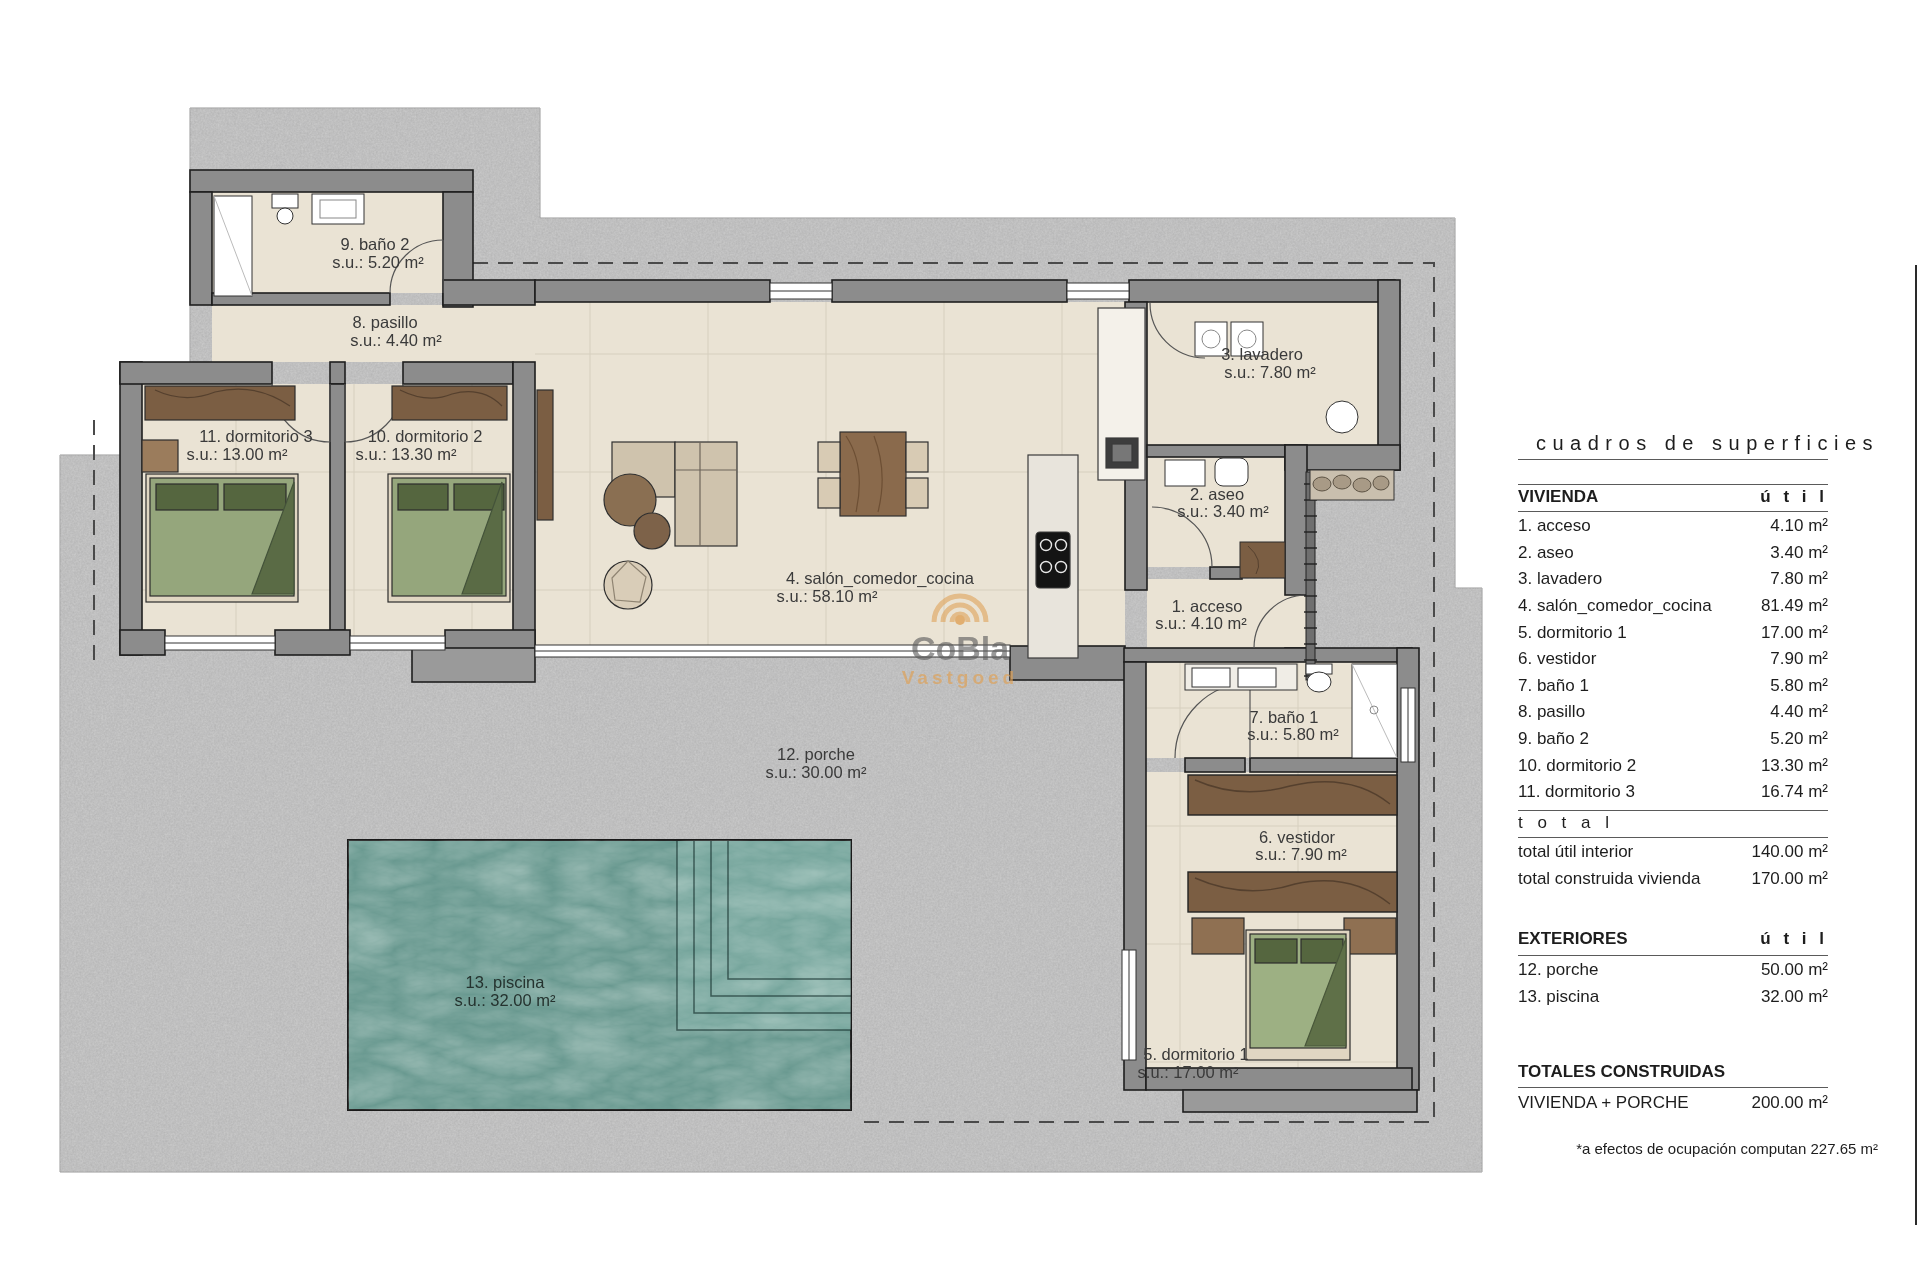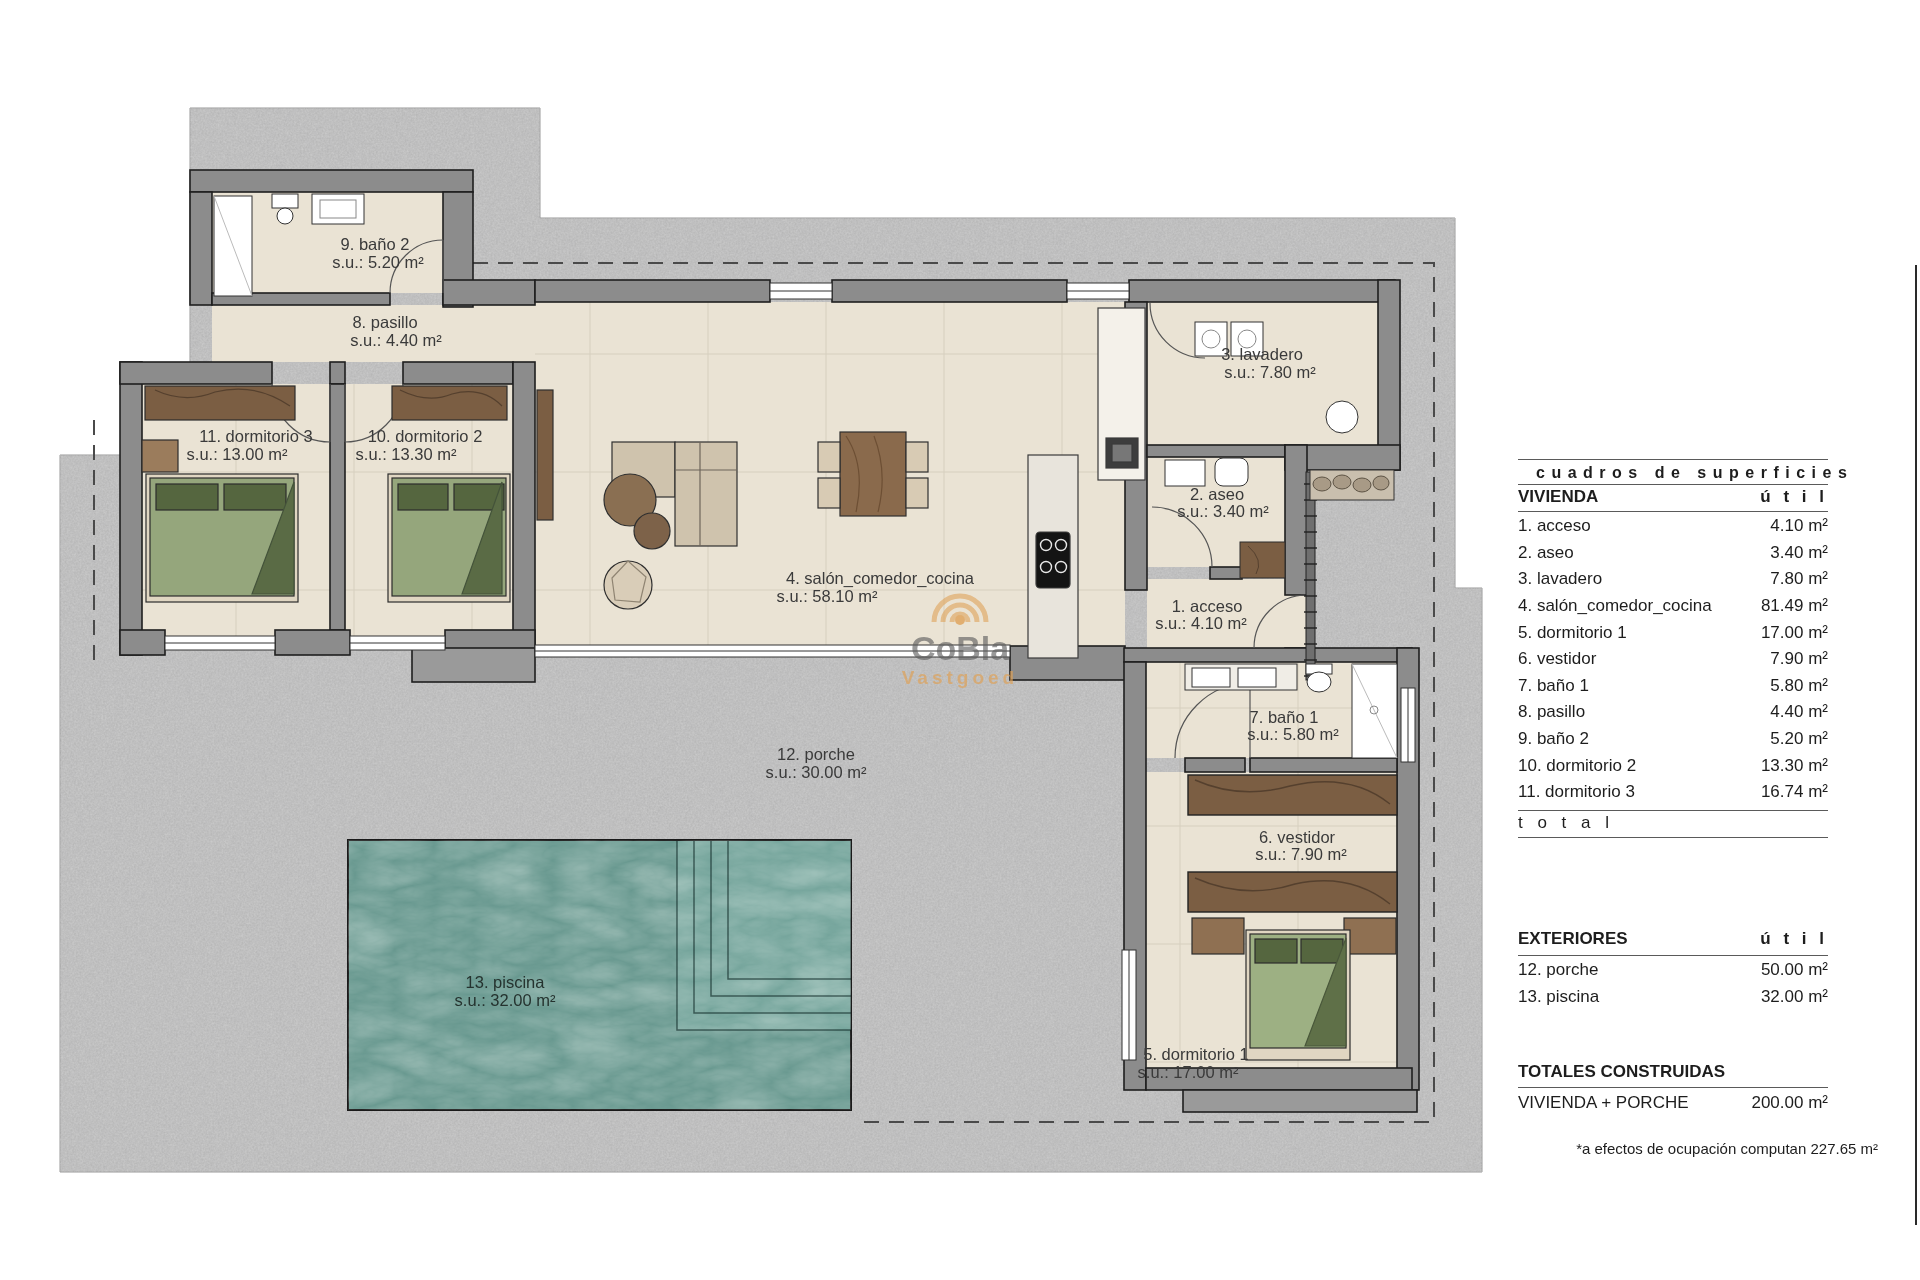--- a/index.html
+++ b/index.html
@@ -6,21 +6,21 @@
   .stage{position:relative;width:1920px;height:1280px;background:#ffffff;overflow:hidden;
          font-family:"Liberation Sans",sans-serif;}
   .stage svg{position:absolute;left:0;top:0;}
   
   .lbl{font-family:"Liberation Sans",sans-serif;font-size:16.5px;fill:#3a3a3a;}
   .lbl-pool{fill:#25332f;}
   .wm-brand{font-family:"Liberation Sans",sans-serif;font-size:34px;font-weight:700;fill:#5c5c5c;opacity:.78;}
   .wm-sub{font-family:"Liberation Sans",sans-serif;font-size:19px;font-weight:700;letter-spacing:4px;fill:#dfa258;opacity:.85;}
   
   .tbl{position:absolute;left:1518px;top:0;width:310px;height:1280px;color:#1d1d1d;font-size:17px;}
-  .tbl-title{position:absolute;left:18px;top:432px;font-size:16px;font-weight:700;letter-spacing:6.5px;white-space:nowrap;margin-top:32px;}
+  .tbl-title{position:absolute;left:18px;top:432px;font-size:20px;font-weight:400;letter-spacing:6.5px;white-space:nowrap;}
   .hr{position:absolute;left:0;width:310px;border-top:1.4px solid #5a5a5a;height:0;}
   .sec-head{position:absolute;left:0;width:310px;display:flex;justify-content:space-between;font-weight:700;gap:32px;}
   .sec-head .sp{letter-spacing:4px;}
   .rows{position:absolute;left:0;width:310px;}
   .row{display:flex;justify-content:space-between;align-items:center;height:26.6px;white-space:nowrap;}
   .row .val{text-align:center;}
   .total-lbl{position:absolute;left:0;letter-spacing:5px;}
   .footnote{position:absolute;left:0;width:360px;font-size:15px;white-space:nowrap;text-align:right;}
 </style>
 </head>
@@ -392,20 +392,30 @@
     <div class="row">
           <span>11. dormitorio 3</span>
           <span class="val">16.74 m²</span>
         </div>
   </div>
 
   <div class="hr" style="top:810px"></div>
   <div class="total-lbl" style="top:813px">t o t a l</div>
   <div class="hr" style="top:837px"></div>
 
+  <div class="rows" style="top:839px">
+    <div class="row">
+          <span>total útil interior</span>
+          <span class="val">140.00 m²</span>
+        </div>
+    <div class="row">
+          <span>total construida vivienda</span>
+          <span class="val">170.00 m²</span>
+        </div>
+  </div>
 
   <div class="sec-head" style="top:929px">
     <span>EXTERIORES</span>
     <span class="sp">ú t i l</span>
   </div>
   <div class="hr" style="top:955px"></div>
   <div class="rows" style="top:957px">
     <div class="row">
           <span>12. porche</span>
           <span class="val">50.00 m²</span>

